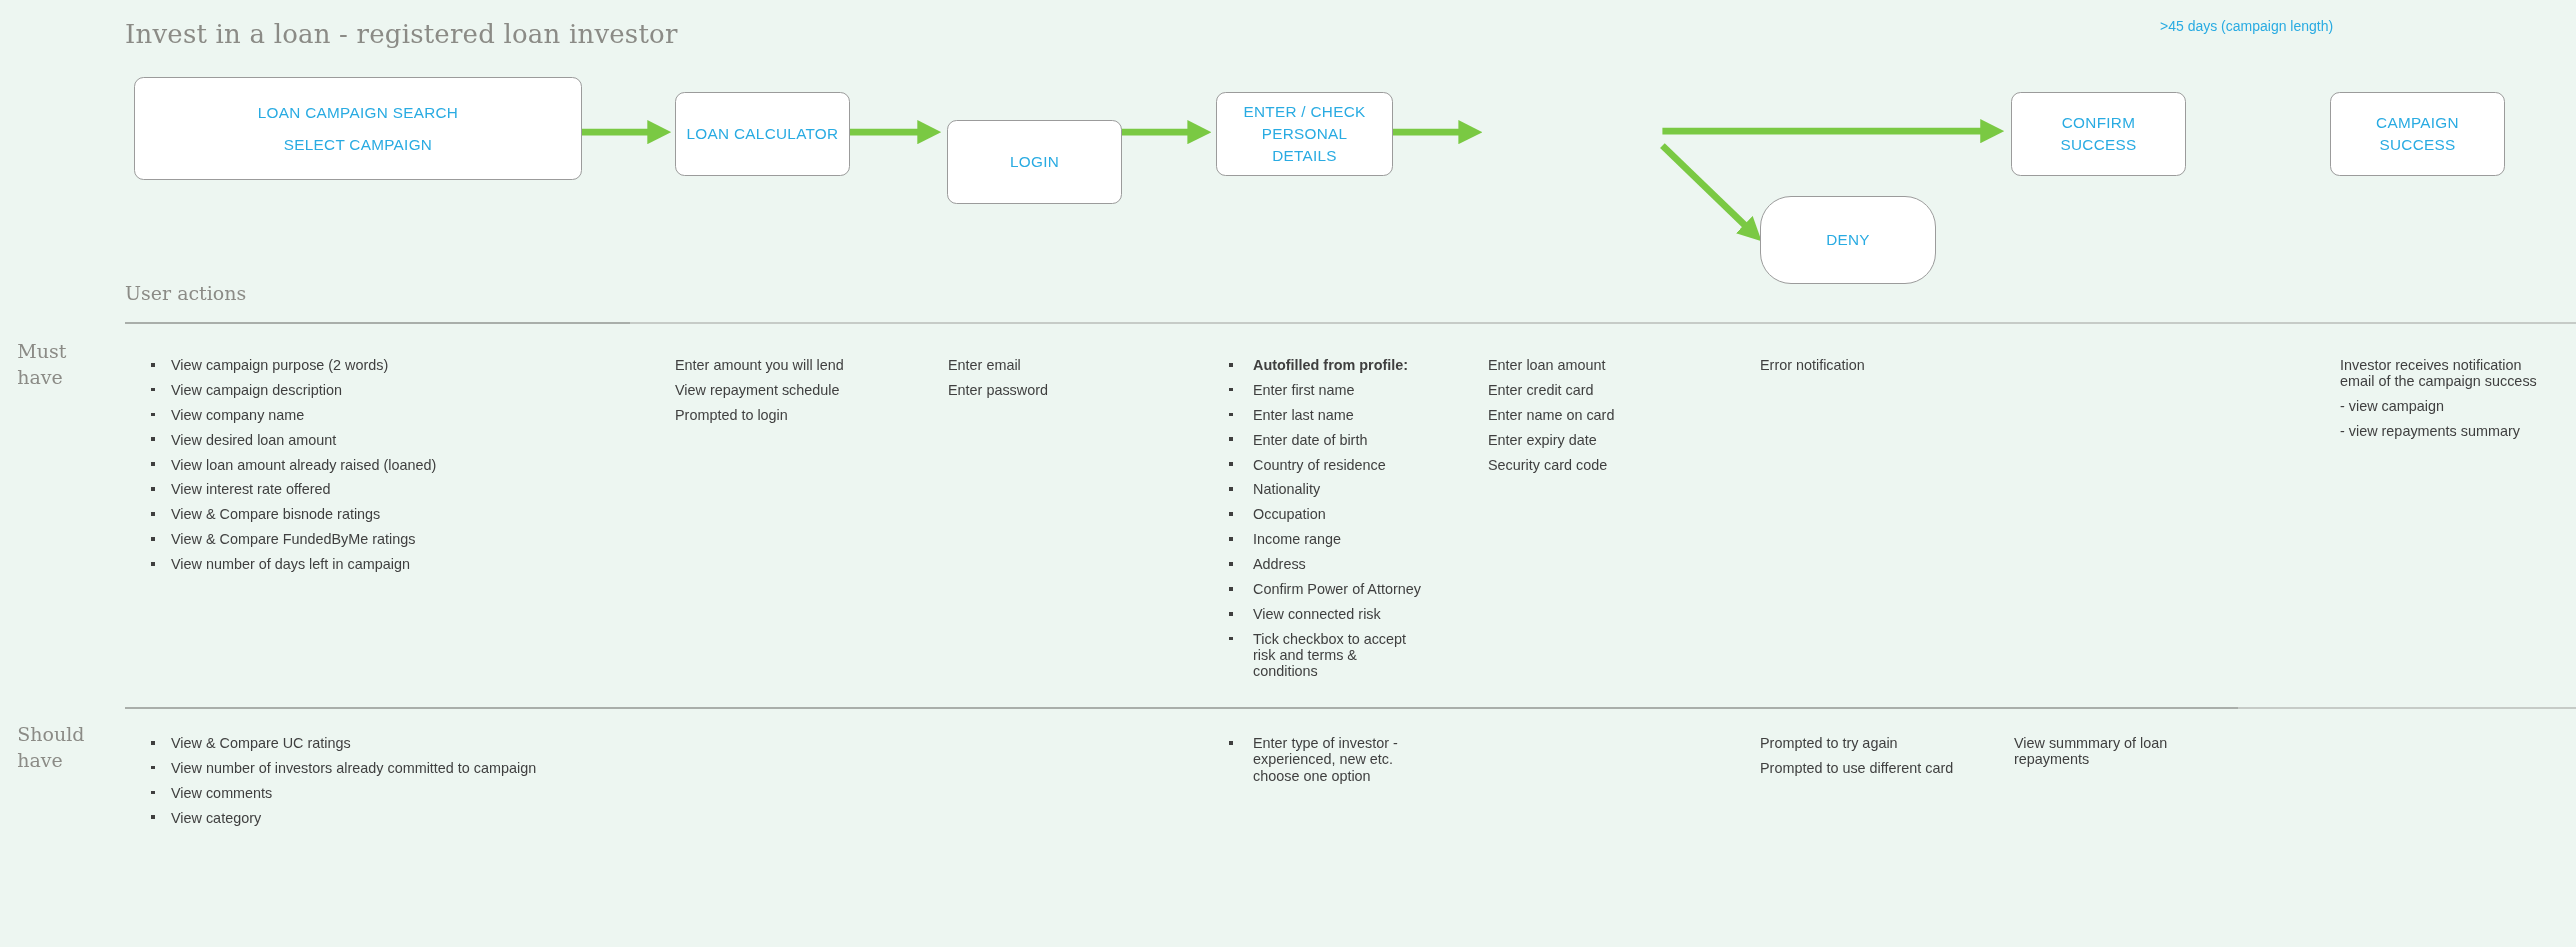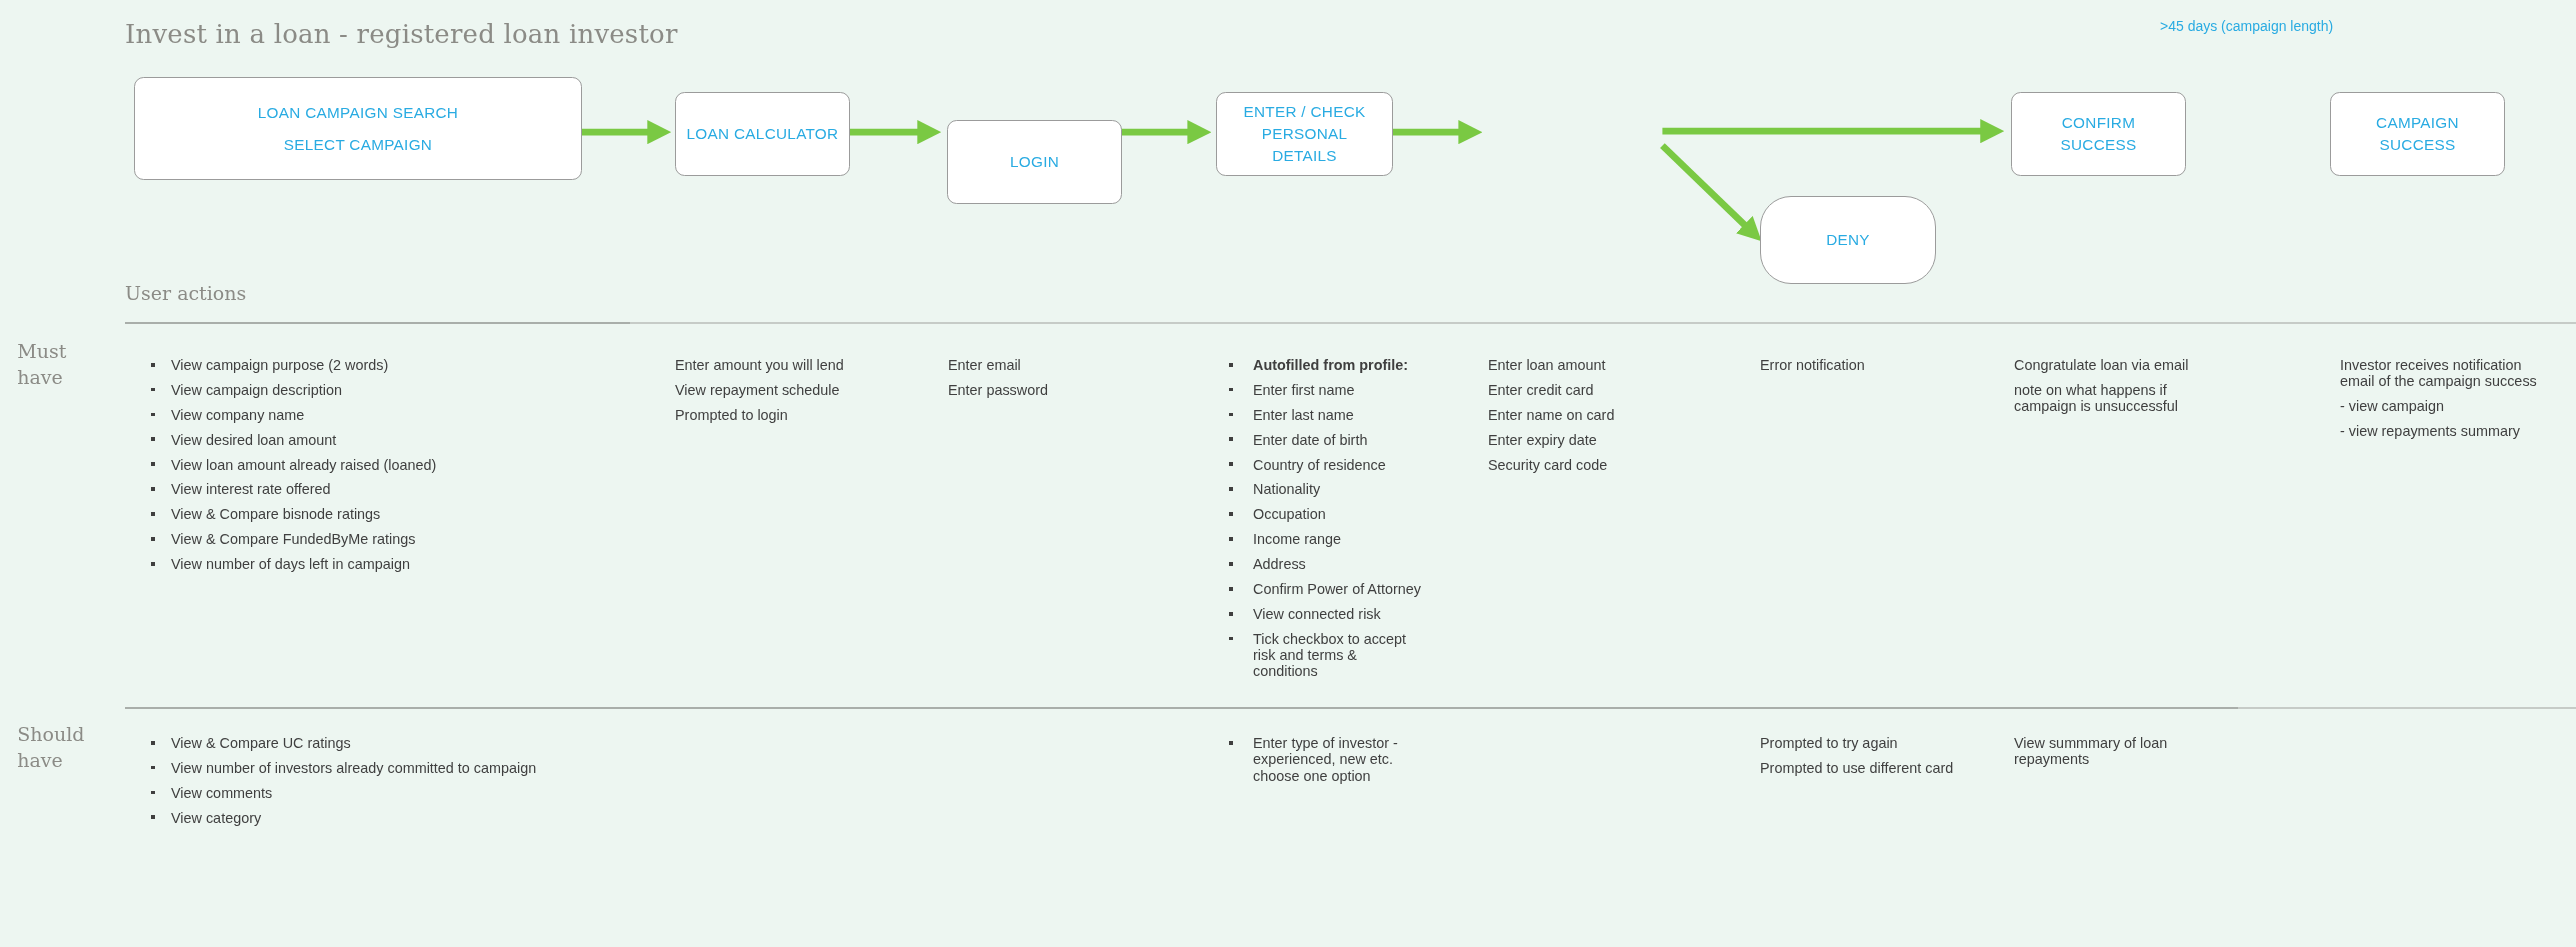--- a/index.html
+++ b/index.html
@@ -155,24 +155,20 @@
     <div class="item">Enter credit card</div>
     <div class="item">Enter name on card</div>
     <div class="item">Enter expiry date</div>
     <div class="item">Security card code</div>
   </div>
 
   <div class="col" style="left:1760px;top:357px;width:209px;">
     <div class="item">Error notification</div>
   </div>
 
-  <div class="col" style="left:2014px;top:357px;width:182px;">
-    <div class="item">Congratulate loan via email</div>
-    <div class="item">note on what happens if campaign is unsuccessful</div>
-  </div>
 
   <div class="col" style="left:2340px;top:357px;width:197px;">
     <div class="item">Investor receives notification email of the campaign success</div>
     <div class="item">- view campaign</div>
     <div class="item">- view repayments summary</div>
   </div>
 
   <div class="rule dark" style="left:125px;top:707px;width:2114px;"></div>
   <div class="rule" style="left:2238px;top:707px;width:338px;"></div>
 

